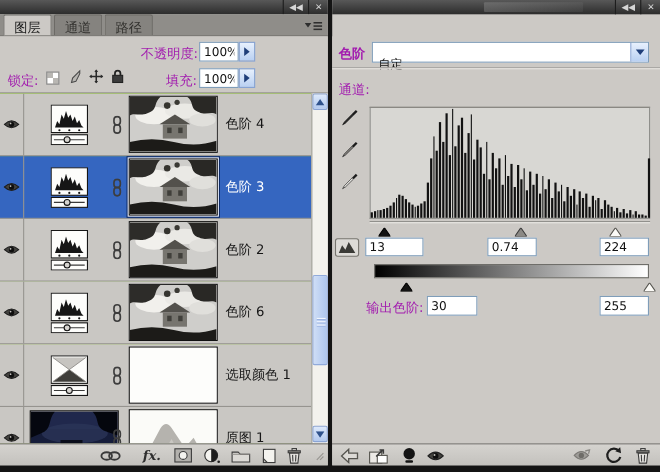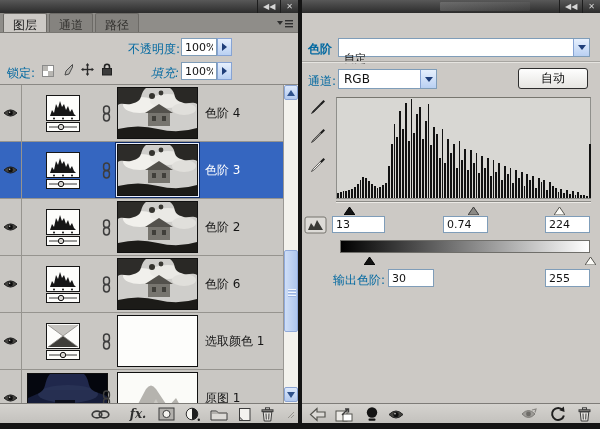--- a/index.html
+++ b/index.html
@@ -29,21 +29,21 @@
   .field { background:#fff; border:1px solid #7f9db9; font-family:"DejaVu Sans",sans-serif;
     font-size:11px; color:#111; padding:1px 3px; position:absolute; }
   .combo { position:absolute; background:#fff; border:1px solid #7f9db9; display:flex;
     align-items:center; justify-content:space-between; padding-left:5px; font-size:12px; }
   .combo-btn { width:16px; align-self:stretch; background:linear-gradient(#e7f0fd,#b9d0f2);
     border-left:1px solid #86a3d4; display:flex; align-items:center; justify-content:center; }
   .tri-dn { width:0; height:0; border-left:4px solid transparent; border-right:4px solid transparent; border-top:5px solid #1f3e79; }
   .tri-rt { width:0; height:0; border-top:4px solid transparent; border-bottom:4px solid transparent; border-left:5px solid #1f3e79; }
   .spin-btn { position:absolute; width:15px; height:18px; background:linear-gradient(#e7f0fd,#b9d0f2);
     border:1px solid #86a3d4; display:flex; align-items:center; justify-content:center; }
-  .lbl { position:absolute; font-size:12px; color:#0369a1; white-space:nowrap; }
+  .lbl { position:absolute; font-size:12px; color:#a21caf; white-space:nowrap; }
 
   
   #left-controls { position:absolute; top:33px; left:0; right:0; height:52px; background:#ccc9c5; border-bottom:1px solid #8a8884; }
   .lock-icons { position:absolute; left:42px; top:5px; display:flex; gap:7px; align-items:center; }
   .checker { width:12px; height:12px; border:1px solid #8a8a8a;
     background:conic-gradient(#fff 25%, #b9b7b3 0 50%, #fff 0 75%, #b9b7b3 0); }
 
   
   #layer-list { position:absolute; top:85px; left:0; width:283px; height:318px; overflow:hidden; background:#84cc16; }
   .layer-row { position:relative; height:57px; border-bottom:1px solid #96948f; background:#c9c7c3; width:283px; }
@@ -131,21 +131,21 @@
             <polygon points="6.5,0 4.8,2.4 8.2,2.4" fill="#2b2b2b"></polygon>
             <polygon points="6.5,13 4.8,10.6 8.2,10.6" fill="#2b2b2b"></polygon>
             <polygon points="0,6.5 2.4,4.8 2.4,8.2" fill="#2b2b2b"></polygon>
             <polygon points="13,6.5 10.6,4.8 10.6,8.2" fill="#2b2b2b"></polygon>
           </svg></span>
       <span><svg width="12" height="13" viewBox="0 0 12 13">
             <rect x="1.5" y="5.5" width="9" height="6.5" fill="#3b3b3b" stroke="#222"></rect>
             <path d="M3.5 5.5 V3.8 A2.5 2.5 0 0 1 8.5 3.8 V5.5" fill="none" stroke="#222" stroke-width="1.6"></path>
           </svg></span>
     </div>
-    <span class="lbl" style="left:151px; top:32px;font-style:italic;">填充:</span>
+    <span class="lbl" style="left:151px; top:32px;">填充:</span>
     <input class="field" style="left: 181px; top: 29px; width: 36px; height: 18px;" value="100%">
     <span class="spin-btn" style="left:217px; top:29px;">
         <span class="tri-rt"></span>
       </span>
   </div>
 
   <div id="layer-list">
       <div class="layer-row">
         <div class="eye-cell">
           <svg width="15" height="10" viewBox="0 0 15 10">
@@ -444,27 +444,20 @@
     <span class="lbl" style="left:6px; top:8px; font-weight:bold;">色阶</span>
     <div class="combo" style="left:36px; top:5px; width:252px; height:19px;">
       <span style="font-size:11px;margin-top:22px;">自定</span>
       <span class="combo-btn">
           <span class="tri-dn"></span>
         </span>
     </div>
     <div class="divider" style="top:28px;"></div>
 
     <span class="lbl" style="left:6px; top:40px;">通道:</span>
-    <div class="combo" style="left:36px; top:36px; width:99px; height:20px;">
-      <span>RGB</span>
-      <span class="combo-btn">
-          <span class="tri-dn"></span>
-        </span>
-    </div>
-    <div id="auto-btn">自动</div>
 
     <div class="eyedroppers">
       <span><svg width="16" height="16" viewBox="0 0 16 16">
             <path d="M13.5 1 L15 2.5 L11.5 6 L10 4.5 Z" fill="#1c1c1c"></path>
             <path d="M10.2 4.7 L3 12 L1.5 14.5 L4 13 L11.3 5.8 Z" fill="#2c2c2c" stroke="#111" stroke-width="0.6"></path>
           </svg></span>
       <span><svg width="16" height="16" viewBox="0 0 16 16">
             <path d="M13.5 1 L15 2.5 L11.5 6 L10 4.5 Z" fill="#1c1c1c"></path>
             <path d="M10.2 4.7 L3 12 L1.5 14.5 L4 13 L11.3 5.8 Z" fill="#8d8b87" stroke="#111" stroke-width="0.6"></path>
           </svg></span>

